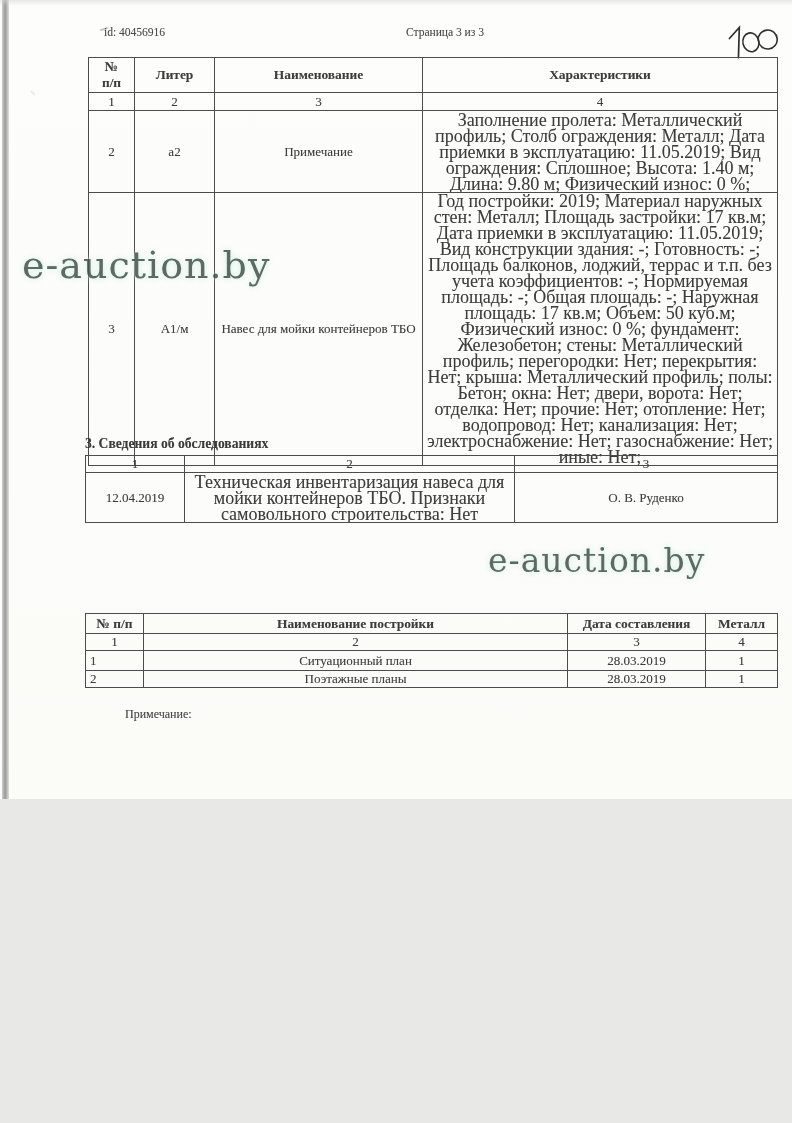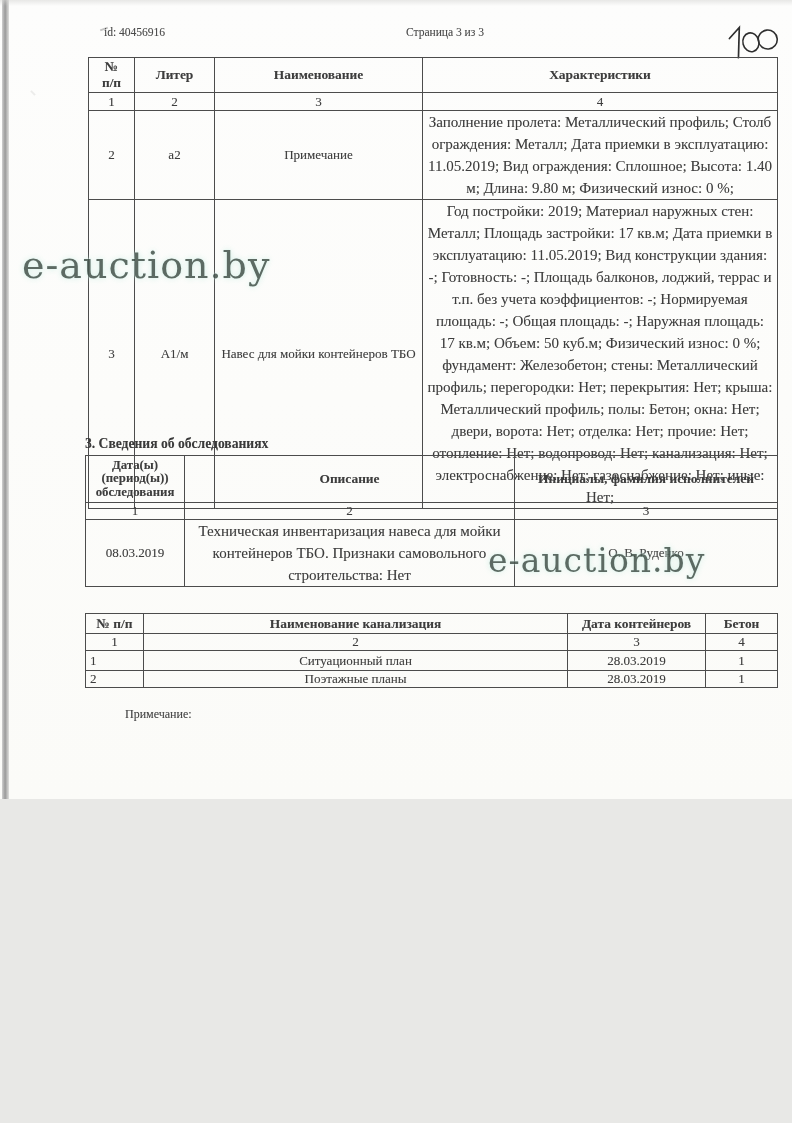--- a/index.html
+++ b/index.html
@@ -25,21 +25,21 @@
   .page-num { position:absolute; left:406px; top:26px; font-size:11.5px; color:#4a4a4a; }
   .handwritten { position:absolute; left:726px; top:20px; transform:rotate(-6deg); }
 
   
   table.tbl { position:absolute; border-collapse:collapse; table-layout:fixed;
     font-size:13px; color:#3d3d3d; }
   table.tbl td, table.tbl th { border:1.6px solid #4c4c4c; text-align:center;
     vertical-align:middle; padding:0 4px; overflow:hidden; font-weight:normal; }
   table.tbl th { font-weight:bold; font-size:13.4px; }
   .preline { white-space:pre-line; }
-  .chars { font-size:15px; line-height:22px; }
+  .chars { font-size:18px; line-height:16px; }
   .nums-row td { font-size:13px; }
   #table3 th.narrow { padding:0 1px; font-size:12.8px; line-height:13.5px; }
 
   #table1 { left:88px; top:57px; width:689px; }
   #table3 { left:85px; top:455px; width:692px; }
   #table4 { left:85px; top:613px; width:692px; }
 
   .section-title { position:absolute; left:85px; width:692px; text-align:left;
     font-weight:bold; font-size:13.6px; color:#3a3a3a; }
   #sec3-title { top:436px; }
@@ -126,53 +126,46 @@
     </table>
 
   <div class="section-title" id="sec3-title">3. Сведения об обследованиях</div>
   <table class="tbl" id="table3">
     <colgroup>
         <col style="width:99px">
         <col style="width:330px">
         <col style="width:263px">
       </colgroup>
     <tbody>
-        <tr style="height:47px">
-      <th class="preline narrow">Дата(ы)
-(период(ы))
-обследования</th>
-      <th>Описание</th>
-      <th>Инициалы, фамилия исполнителей</th>
-    </tr>
     <tr class="nums-row" style="height:15px">
       <td>1</td>
       <td>2</td>
       <td>3</td>
     </tr>
     <tr style="height:50px">
-      <td>08.03.2019</td>
+      <td>12.04.2019</td>
       <td class="chars">Техническая инвентаризация навеса для мойки контейнеров ТБО. Признаки самовольного строительства: Нет</td>
       <td>О. В. Руденко</td>
     </tr>
   </tbody>
     </table>
 
   <table class="tbl" id="table4">
     <colgroup>
         <col style="width:58px">
         <col style="width:424px">
         <col style="width:138px">
         <col style="width:72px">
       </colgroup>
     <tbody>
         <tr style="height:20px">
       <th>№ п/п</th>
-      <th>Наименование канализация</th>
-      <th>Дата контейнеров</th>
-      <th>Бетон</th>
+      <th>Наименование постройки</th>
+      <th>Дата составления</th>
+      <th>Металл</th>
     </tr>
     <tr class="nums-row" style="height:15px">
       <td>1</td>
       <td>2</td>
       <td>3</td>
       <td>4</td>
     </tr>
     <tr style="height:20px">
       <td style="text-align:left">1</td>
       <td>Ситуационный план</td>

